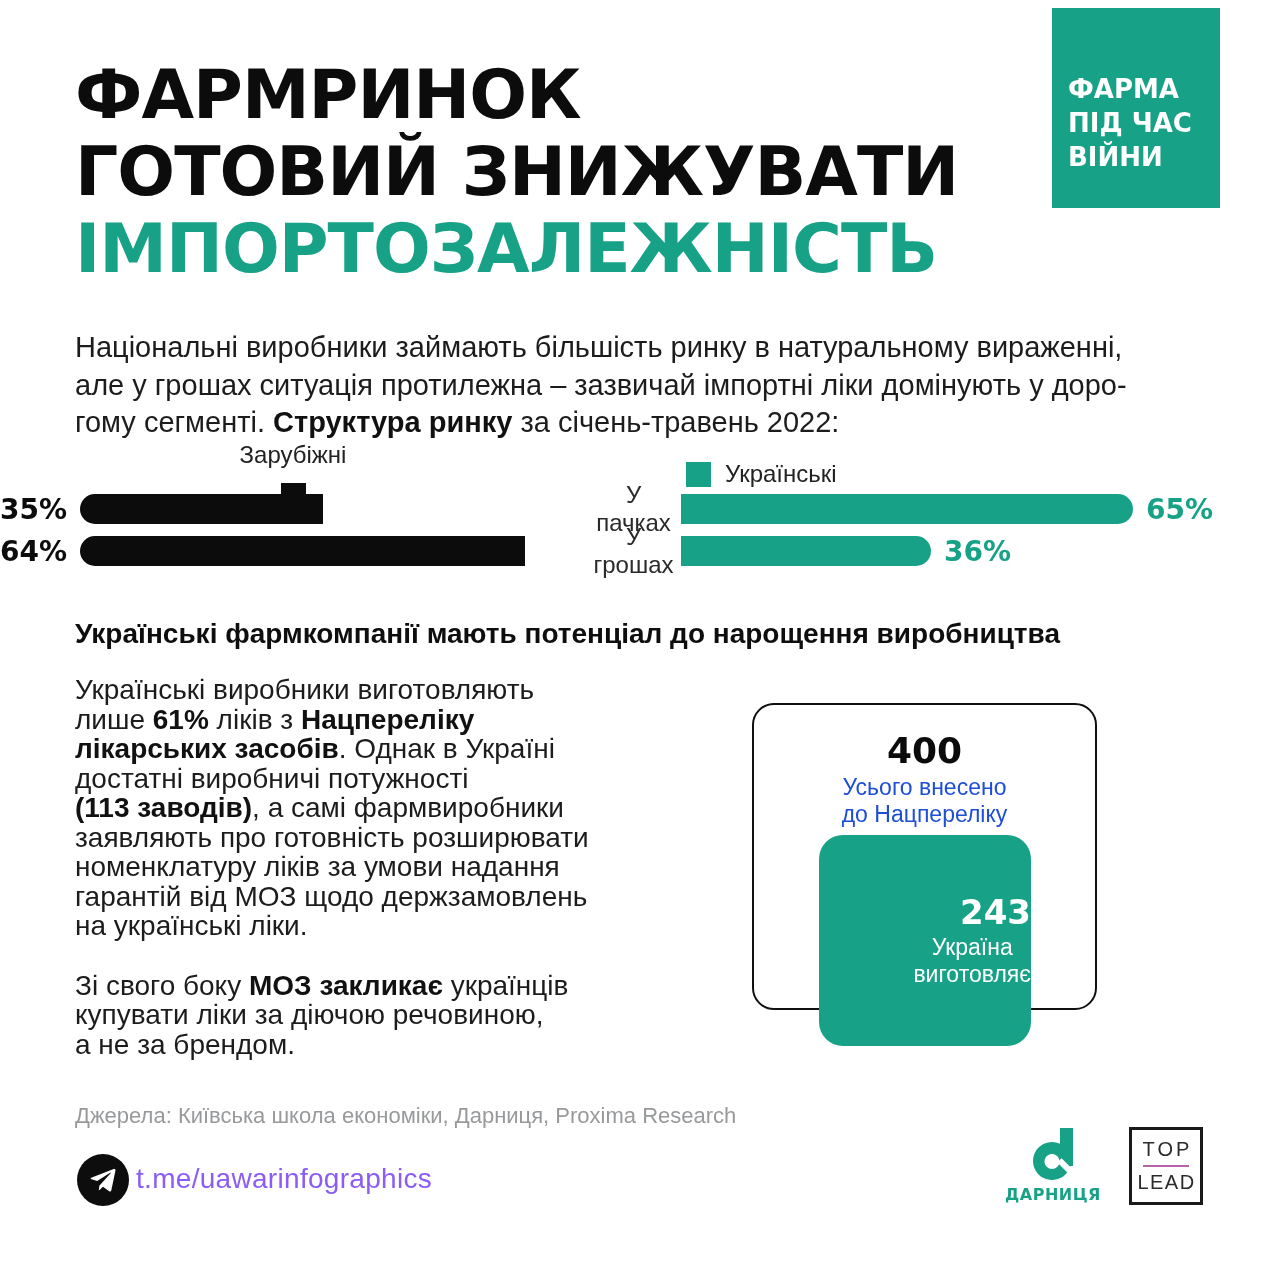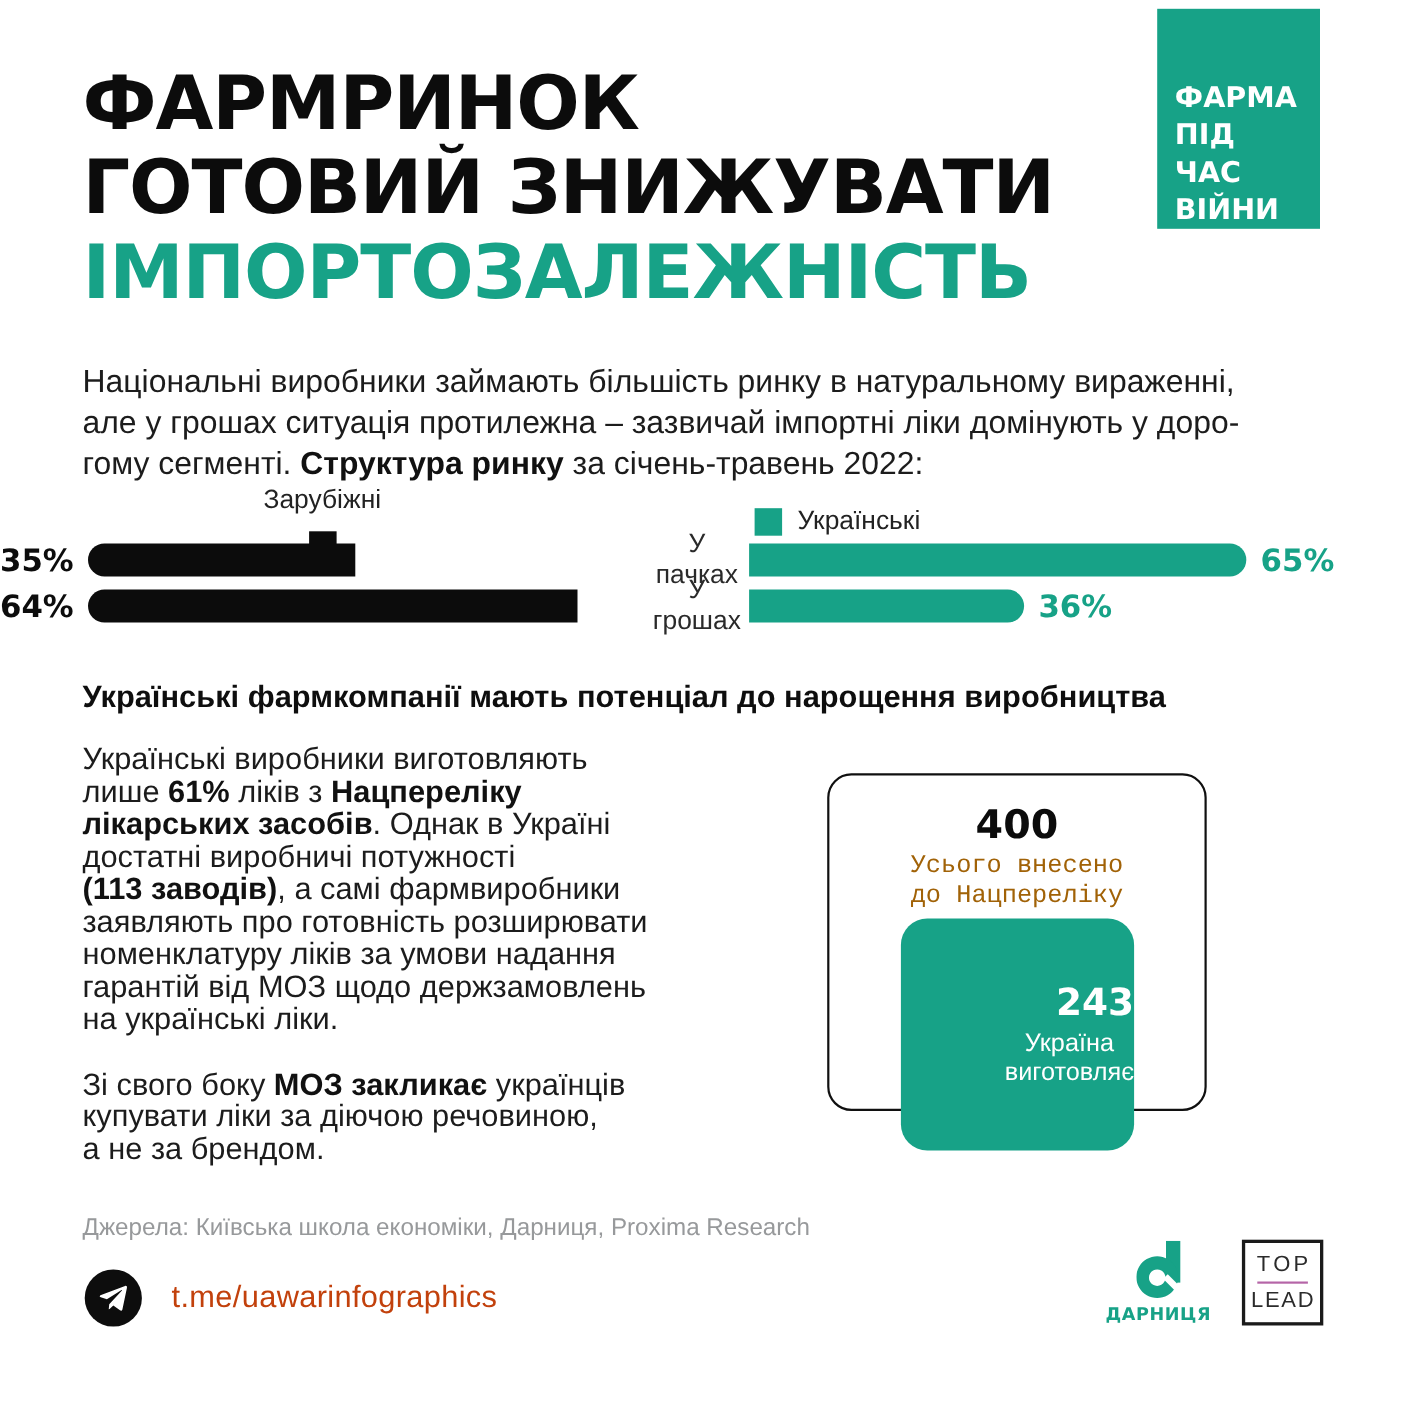--- a/index.html
+++ b/index.html
@@ -24,21 +24,21 @@
   .title{
     position:absolute;left:75px;top:56px;
     font-family:"DejaVu Sans",sans-serif;
     font-weight:800;
     font-size:68px;line-height:77px;letter-spacing:-1px;
     color:var(--ink);
   }
   .title .accent-line{color:var(--accent);}
   
   .badge{
-    position:absolute;left:1052px;top:8px;width:148px;height:200px;
+    position:absolute;left:1052px;top:8px;width:168px;height:200px;
     background:var(--accent);
     color:#fff;
     font-family:"DejaVu Sans",sans-serif;
     font-weight:800;font-size:26px;line-height:34px;
     padding:64px 10px 0 16px;
   }
   
   .intro{
     position:absolute;left:75px;top:329px;width:1150px;
     font-size:29px;line-height:37.5px;color:var(--text);
@@ -82,21 +82,21 @@
     position:absolute;left:752px;top:703px;width:345px;height:307px;
     border:2.5px solid #101010;border-radius:22px;
     background:#fff;text-align:center;
   }
   .card-total-value{
     margin-top:26px;
     font-family:"DejaVu Sans",sans-serif;
     font-weight:800;font-size:36px;line-height:40px;color:#0b0b0b;
   }
   .card-total-label{
-    margin-top:3px;font-size:23px;line-height:27px;color:#a16207;font-family:Liberation Mono, monospace;
+    margin-top:3px;font-size:23px;line-height:27px;color:#1d4ed8;
   }
   .card-inner{
     position:absolute;left:65px;top:130px;width:212px;height:211px;
     background:var(--accent);border-radius:24px;
     color:#fff;display:flex;flex-direction:column;
     align-items:flex-end;justify-content:center;
   }
   .card-inner-value{
     font-family:"DejaVu Sans",sans-serif;
     font-weight:800;font-size:34px;line-height:38px;
@@ -108,22 +108,22 @@
     font-size:22px;color:var(--gray);
   }
   
   .tg-circle{
     position:absolute;left:77px;top:1154px;width:52px;height:52px;
     background:#0d0d0d;border-radius:50%;
     display:flex;align-items:center;justify-content:center;
     cursor:pointer;
   }
   .tg-url{
-    position:absolute;left:156px;top:1163px;
-    font-size:28px;color:#c2410c;letter-spacing:0.3px;
+    position:absolute;left:136px;top:1163px;
+    font-size:28px;color:#8b5cf6;letter-spacing:0.3px;
     cursor:pointer;
   }
   .darnitsa{
     position:absolute;left:1000px;top:1128px;width:106px;
     display:flex;flex-direction:column;align-items:center;
   }
   .darnitsa-word{
     margin-top:5px;
     font-family:"DejaVu Sans",sans-serif;
     font-weight:800;font-size:16px;letter-spacing:0.5px;color:var(--accent);

